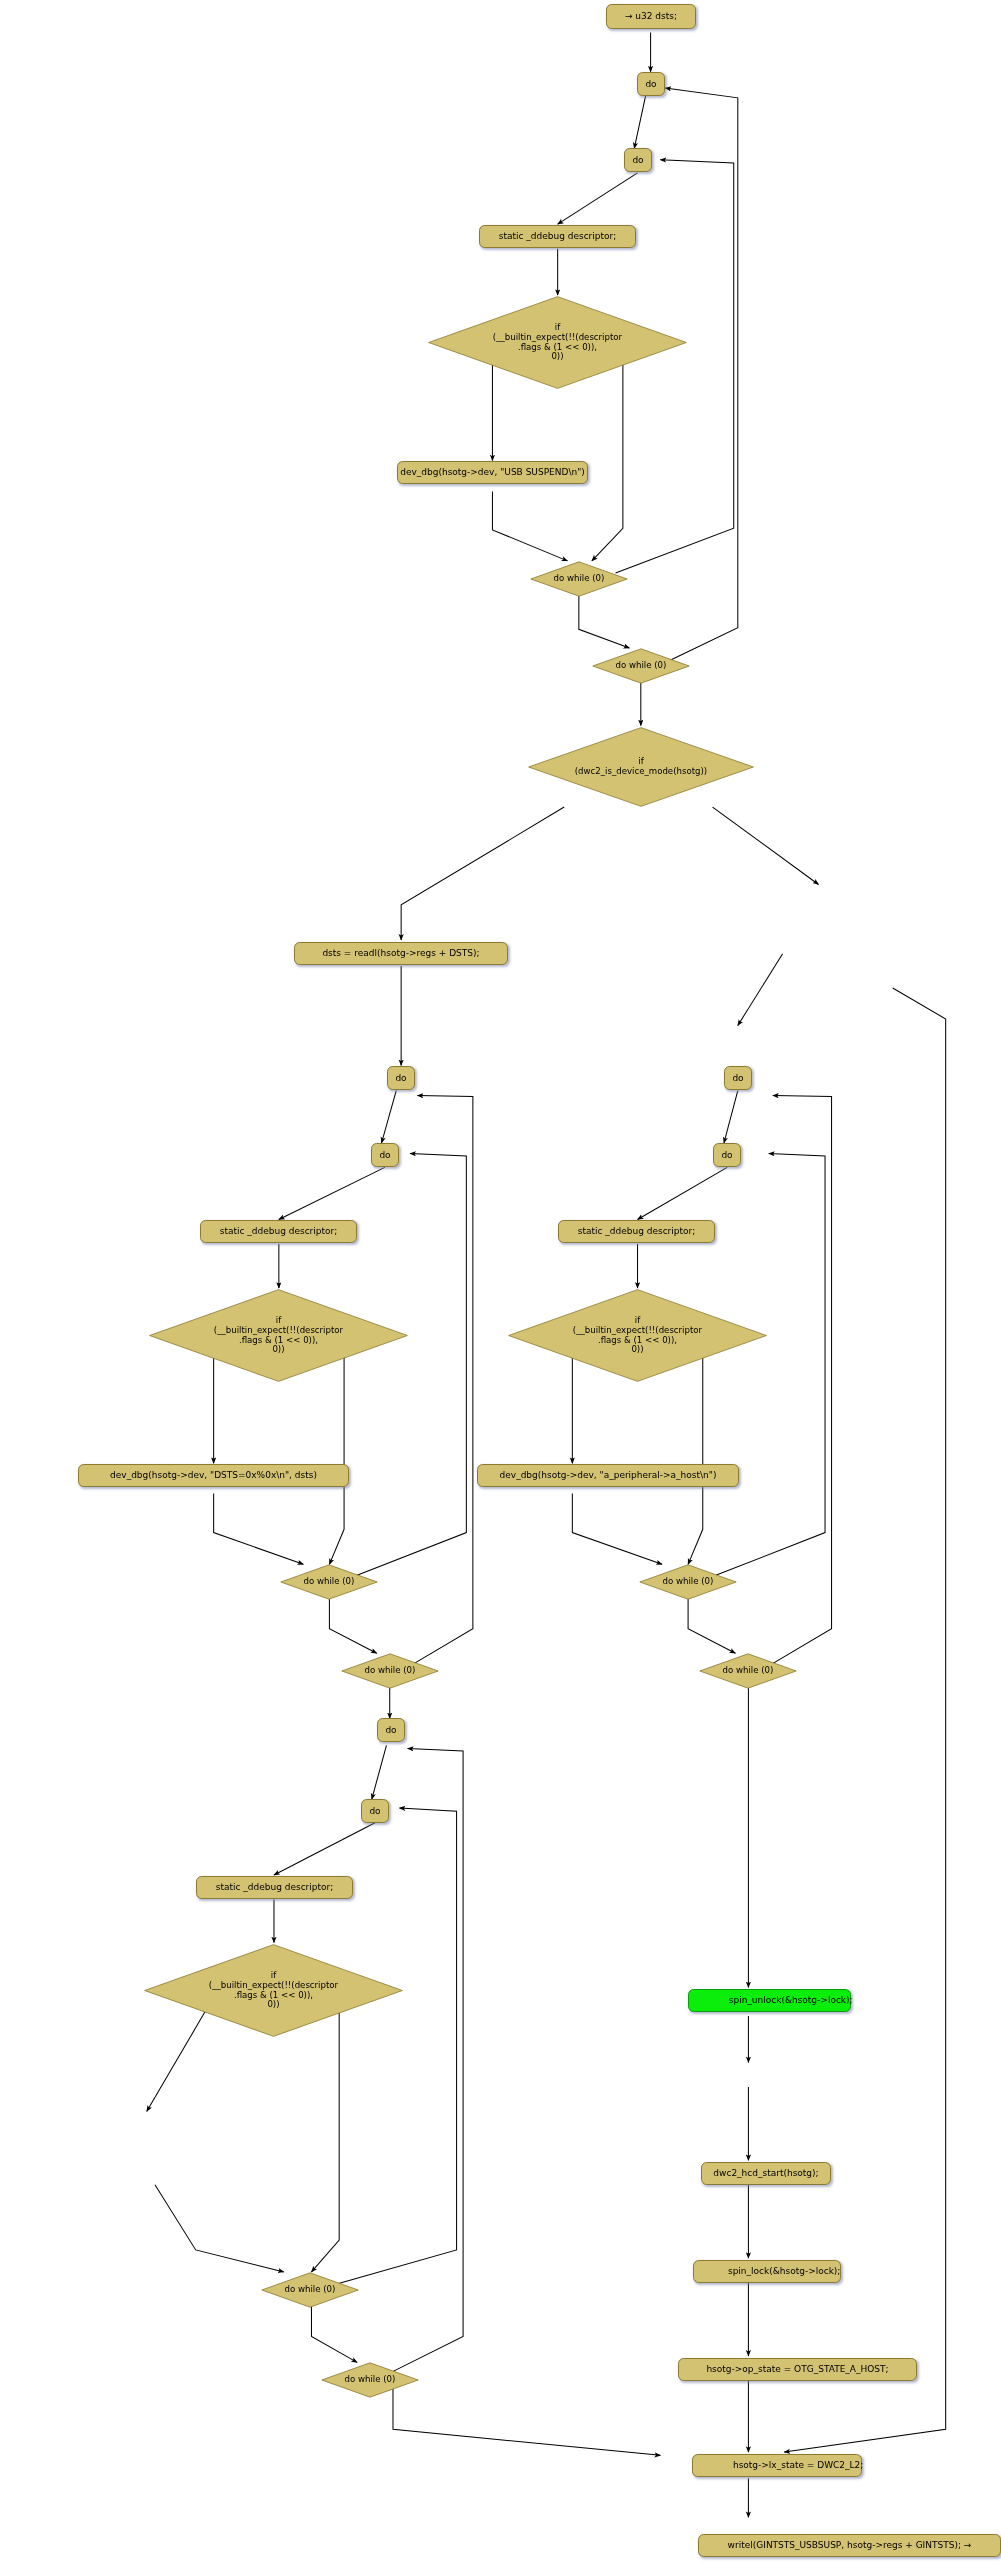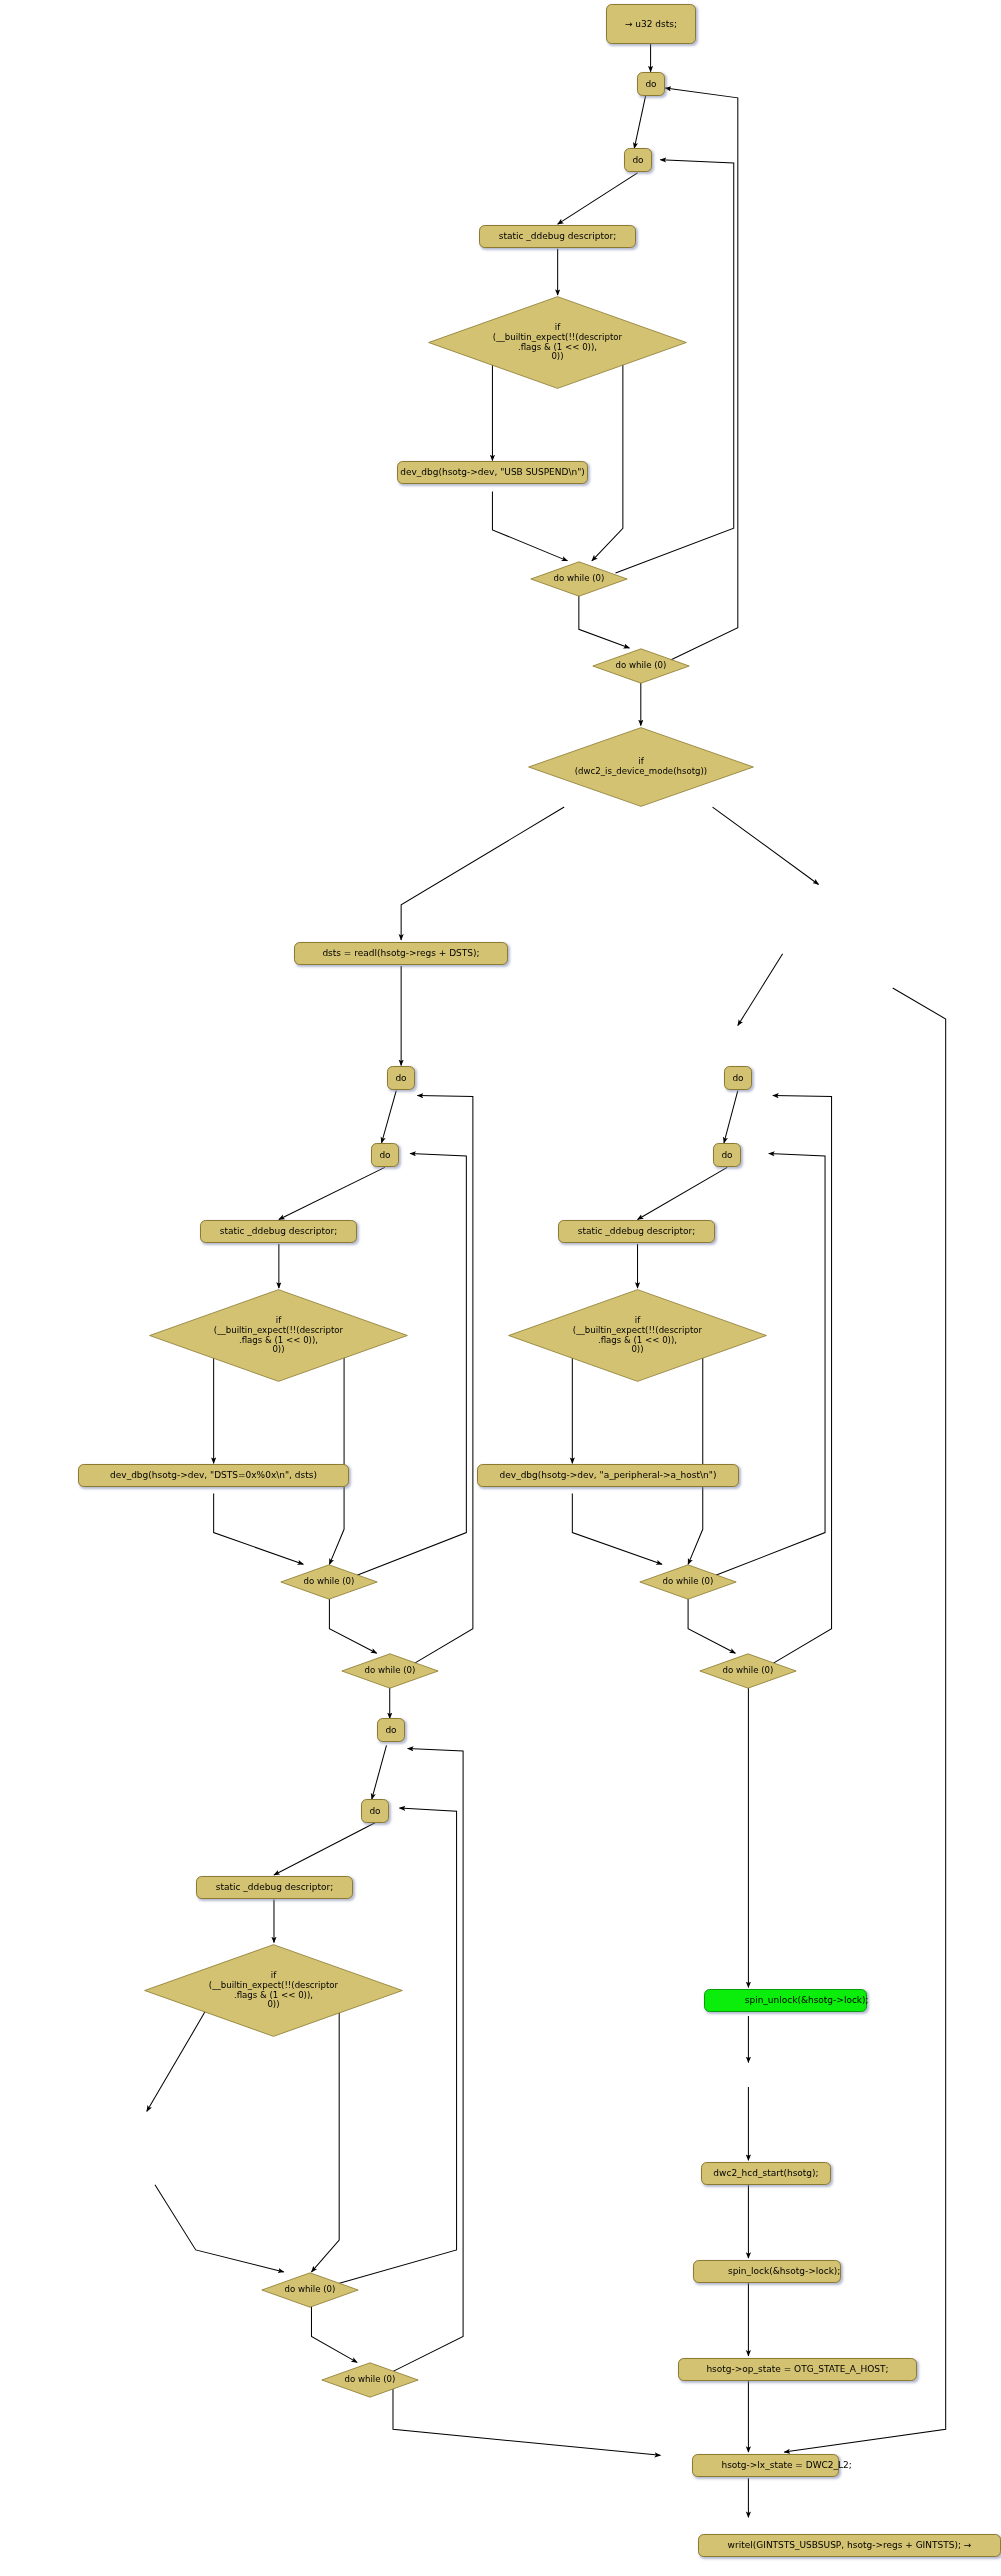--- a/index.html
+++ b/index.html
@@ -102,21 +102,21 @@
       <path d="M918,2680 L918,2770"></path>
       <path d="M918,2800 L918,2890"></path>
       <path d="M918,2920 L918,2980 L918,3008"></path>
 
       <path d="M1095,1212 L1160,1250 L1160,2980 L962,3008"></path>
 
       <path d="M918,3040 L918,3088"></path>
     </g>
   </svg>
 
-  <div class="node rect" style="left:606px;top:4.1px;width:90px;height:40px;">→ u32 dsts;</div>
+  <div class="node rect" style="left:606px;top:4.1px;width:90px;height:25px;">→ u32 dsts;</div>
 
   <div class="node rect" style="left:637px;top:72px;width:28px;height:23.6px;">do</div>
 
   <div class="node rect" style="left:624px;top:148px;width:28px;height:23.6px;">do</div>
 
   <div class="node rect" style="left:479px;top:225px;width:157px;height:23px;">static _ddebug descriptor;</div>
 
   <div class="node diamond" style="left:427px;top:295px;width:261px;height:95px;">
     <svg class="dshape" viewBox="0 0 320 116" preserveAspectRatio="none">
       <polygon points="160,2 318,58 160,114 2,58" fill="#d3c272" stroke="#8c7a30" stroke-width="1"></polygon>
@@ -242,26 +242,26 @@
     <div class="dlabel small">do while (0)</div>
   </div>
 
   <div class="node diamond" style="left:699px;top:1653px;width:98px;height:36px;">
     <svg class="dshape" viewBox="0 0 120 44" preserveAspectRatio="none">
       <polygon points="60,1 119,22 60,43 1,22" fill="#d3c272" stroke="#8c7a30" stroke-width="1"></polygon>
     </svg>
     <div class="dlabel small">do while (0)</div>
   </div>
 
-  <div class="node rect green" style="left:704px;top:1989px;width:163px;height:23px;padding-left:48px;">spin_unlock(&amp;hsotg-&gt;lock);</div>
+  <div class="node rect green" style="left:688px;top:1989px;width:163px;height:23px;padding-left:48px;">spin_unlock(&amp;hsotg-&gt;lock);</div>
 
   <div class="node rect" style="left:701px;top:2162px;width:130px;height:23px;">dwc2_hcd_start(hsotg);</div>
 
   <div class="node rect" style="left:693px;top:2260px;width:148px;height:23px;padding-left:40px;">spin_lock(&amp;hsotg-&gt;lock);</div>
 
   <div class="node rect" style="left:678px;top:2358px;width:239px;height:23px;">hsotg-&gt;op_state = OTG_STATE_A_HOST;</div>
 
-  <div class="node rect" style="left:692px;top:2454px;width:147px;height:23px;padding-left:48px;">hsotg-&gt;lx_state = DWC2_L2;</div>
+  <div class="node rect" style="left:692px;top:2454px;width:170px;height:23px;padding-left:48px;">hsotg-&gt;lx_state = DWC2_L2;</div>
 
   <div class="node rect" style="left:698px;top:2534px;width:303px;height:23px;">writel(GINTSTS_USBSUSP, hsotg-&gt;regs + GINTSTS); →</div>
 
 </div>
 
 
 </body></html>

